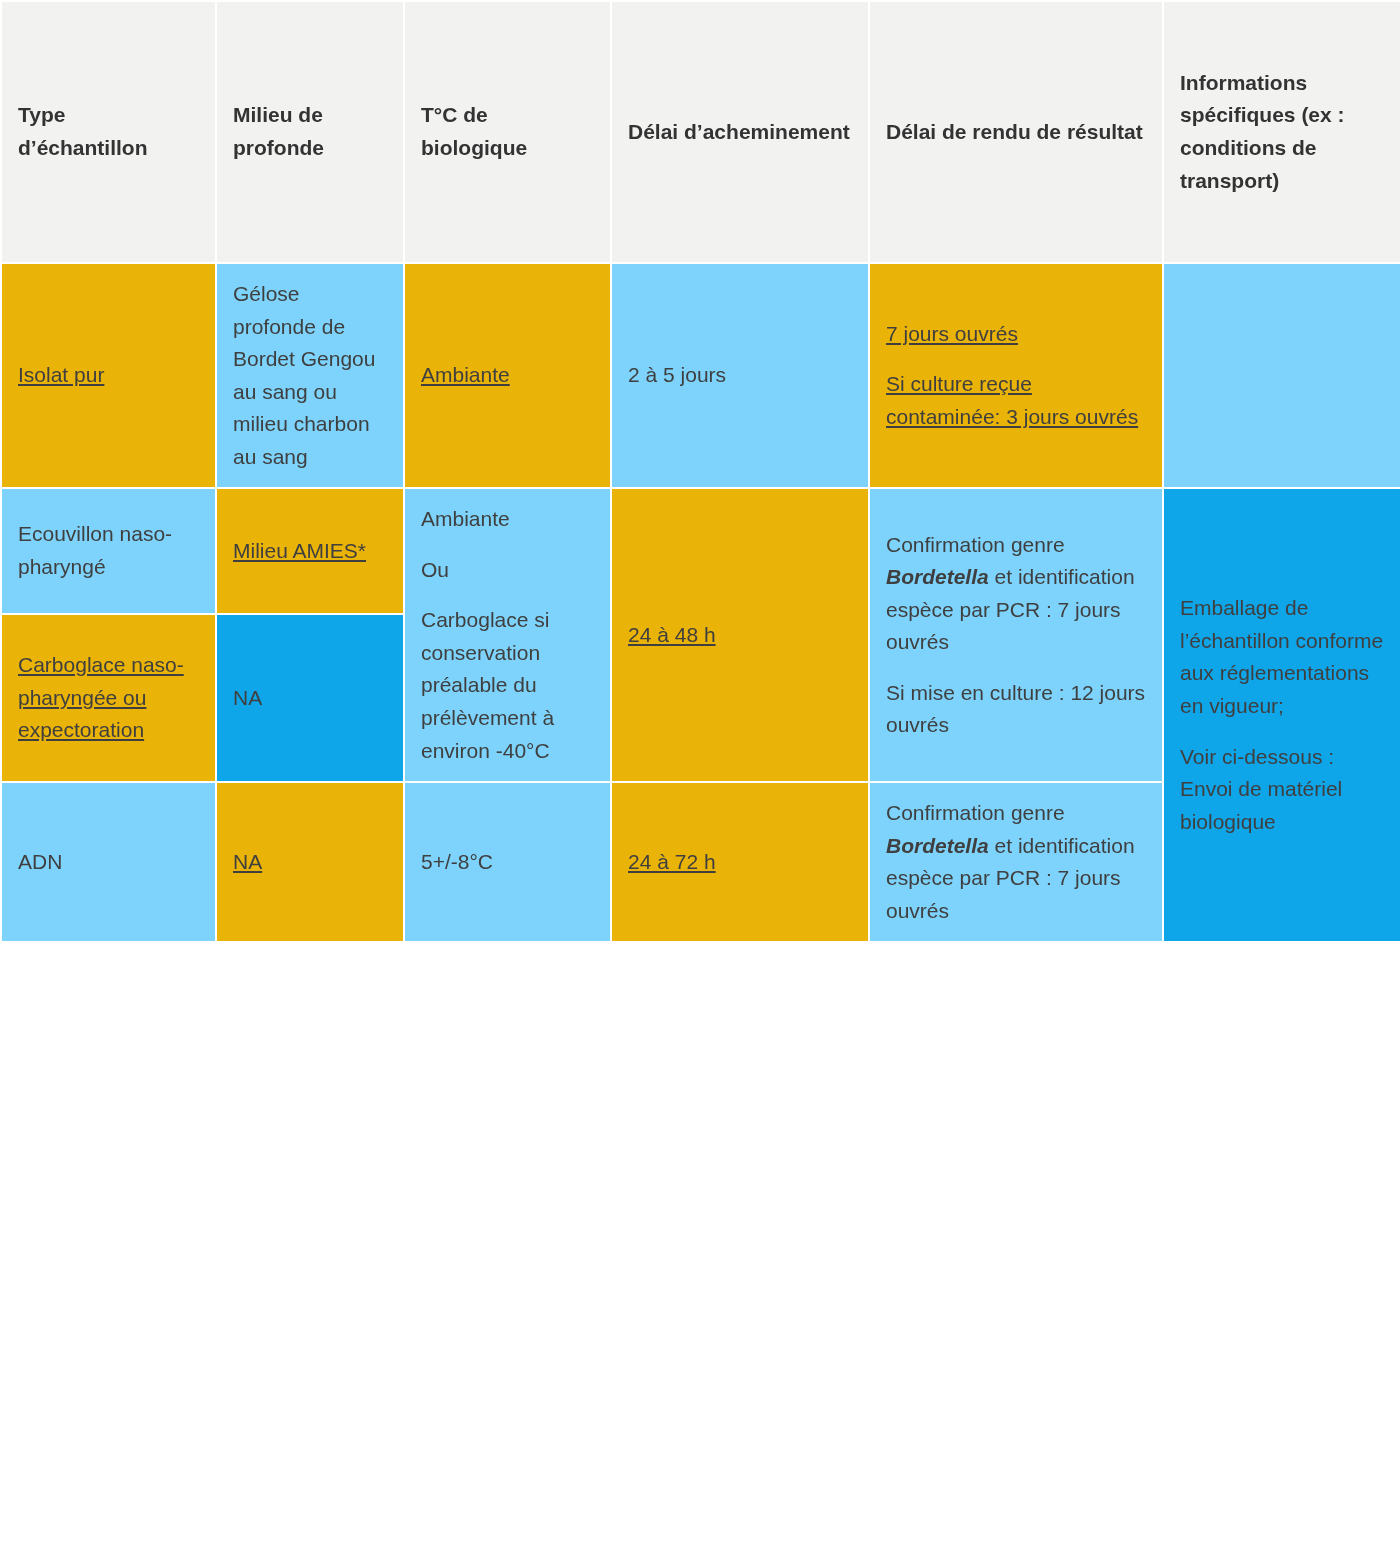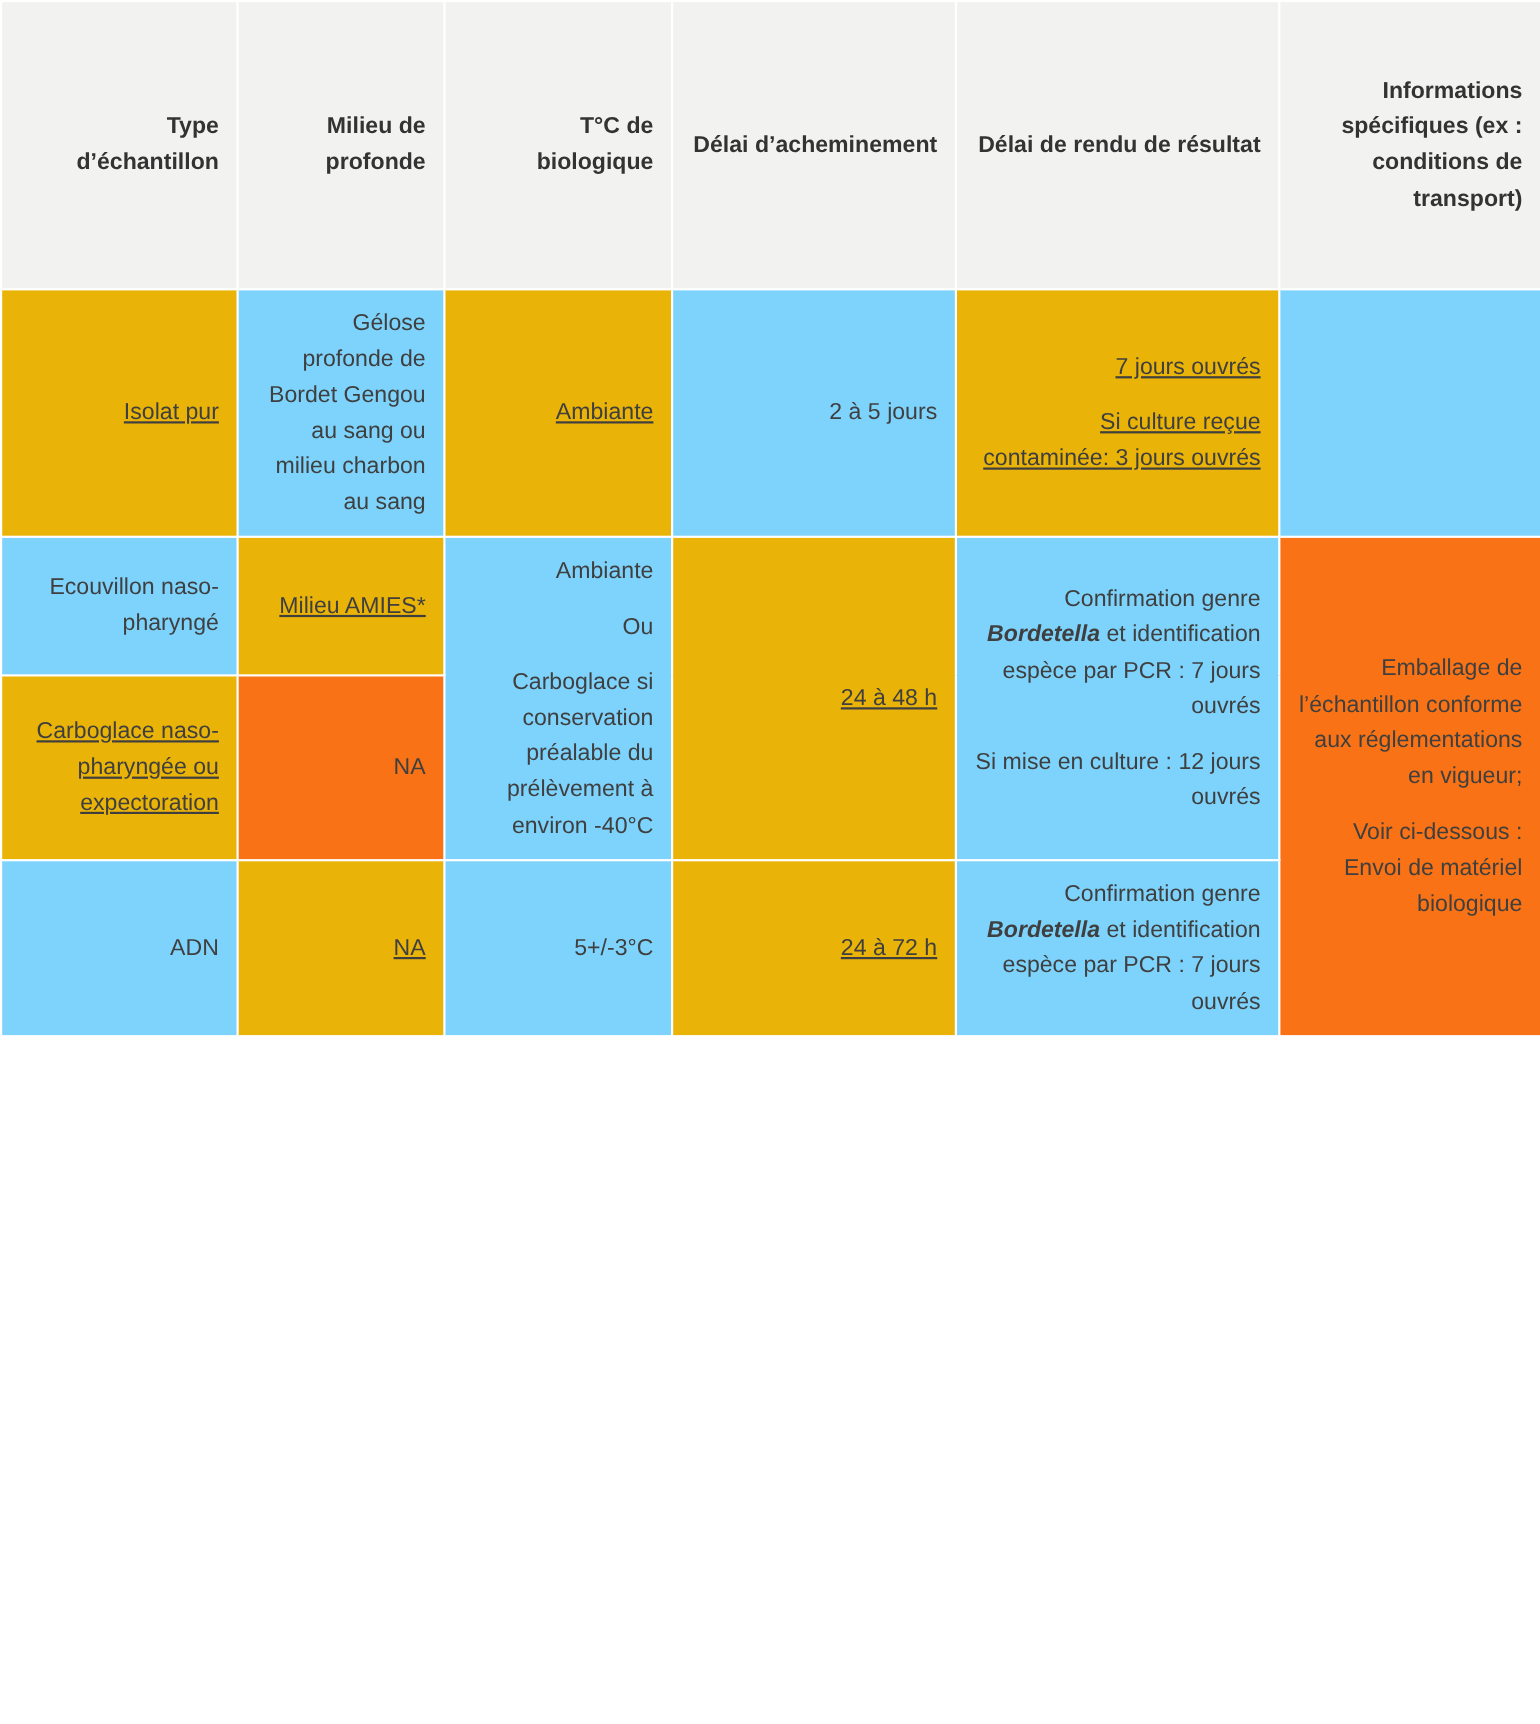--- a/index.html
+++ b/index.html
@@ -29,40 +29,40 @@
   table.sample-table col.c1 { width: 215px; }
   table.sample-table col.c2 { width: 188px; }
   table.sample-table col.c3 { width: 207px; }
   table.sample-table col.c4 { width: 258px; }
   table.sample-table col.c5 { width: 294px; }
   table.sample-table col.c6 { width: 238px; }
 
   table.sample-table th,
   table.sample-table td {
     border: 2px solid #ffffff;
-    text-align: right;
+    text-align: left;
     vertical-align: middle;
     padding: 14px 16px;
     box-sizing: border-box;
   }
   thead th {
     background: #f2f2f1;
     font-weight: bold;
     font-size: 21px;
     color: #333333;
     height: 262px;
     padding: 12px 18px;
   }
   td {
     font-weight: normal;
     color: #3f3f3f;
   }
   td.shade-a { background: #eab308; text-decoration: underline; }
   td.shade-b { background: #7dd3fc; }
-  td.shade-c { background: #f97316; margin-left: 40px; }
+  td.shade-c { background: #0ea5e9; margin-left: 40px; }
 
   .cell-p {
     margin: 0 0 18px 0;
   }
   .cell-p:last-child {
     margin-bottom: 0;
   }
   .ital {
     font-style: italic;
     font-weight: bold;
@@ -124,21 +124,21 @@
       </tr>
 
       <tr>
         <td class="shade-a">Carboglace naso-pharyngée ou expectoration</td>
         <td class="shade-c">NA</td>
       </tr>
 
       <tr>
         <td class="shade-b">ADN</td>
         <td class="shade-a">NA</td>
-        <td class="shade-b">5+/-3°C</td>
+        <td class="shade-b">5+/-8°C</td>
         <td class="shade-a">24 à 72 h</td>
         <td class="shade-b">
           <p class="cell-p"><span>Confirmation genre </span><span class="ital">Bordetella</span><span> et identification espèce par PCR : 7 jours ouvrés</span></p>
         </td>
       </tr>
     </tbody>
   </table>
 </div>
 
 </body></html>

